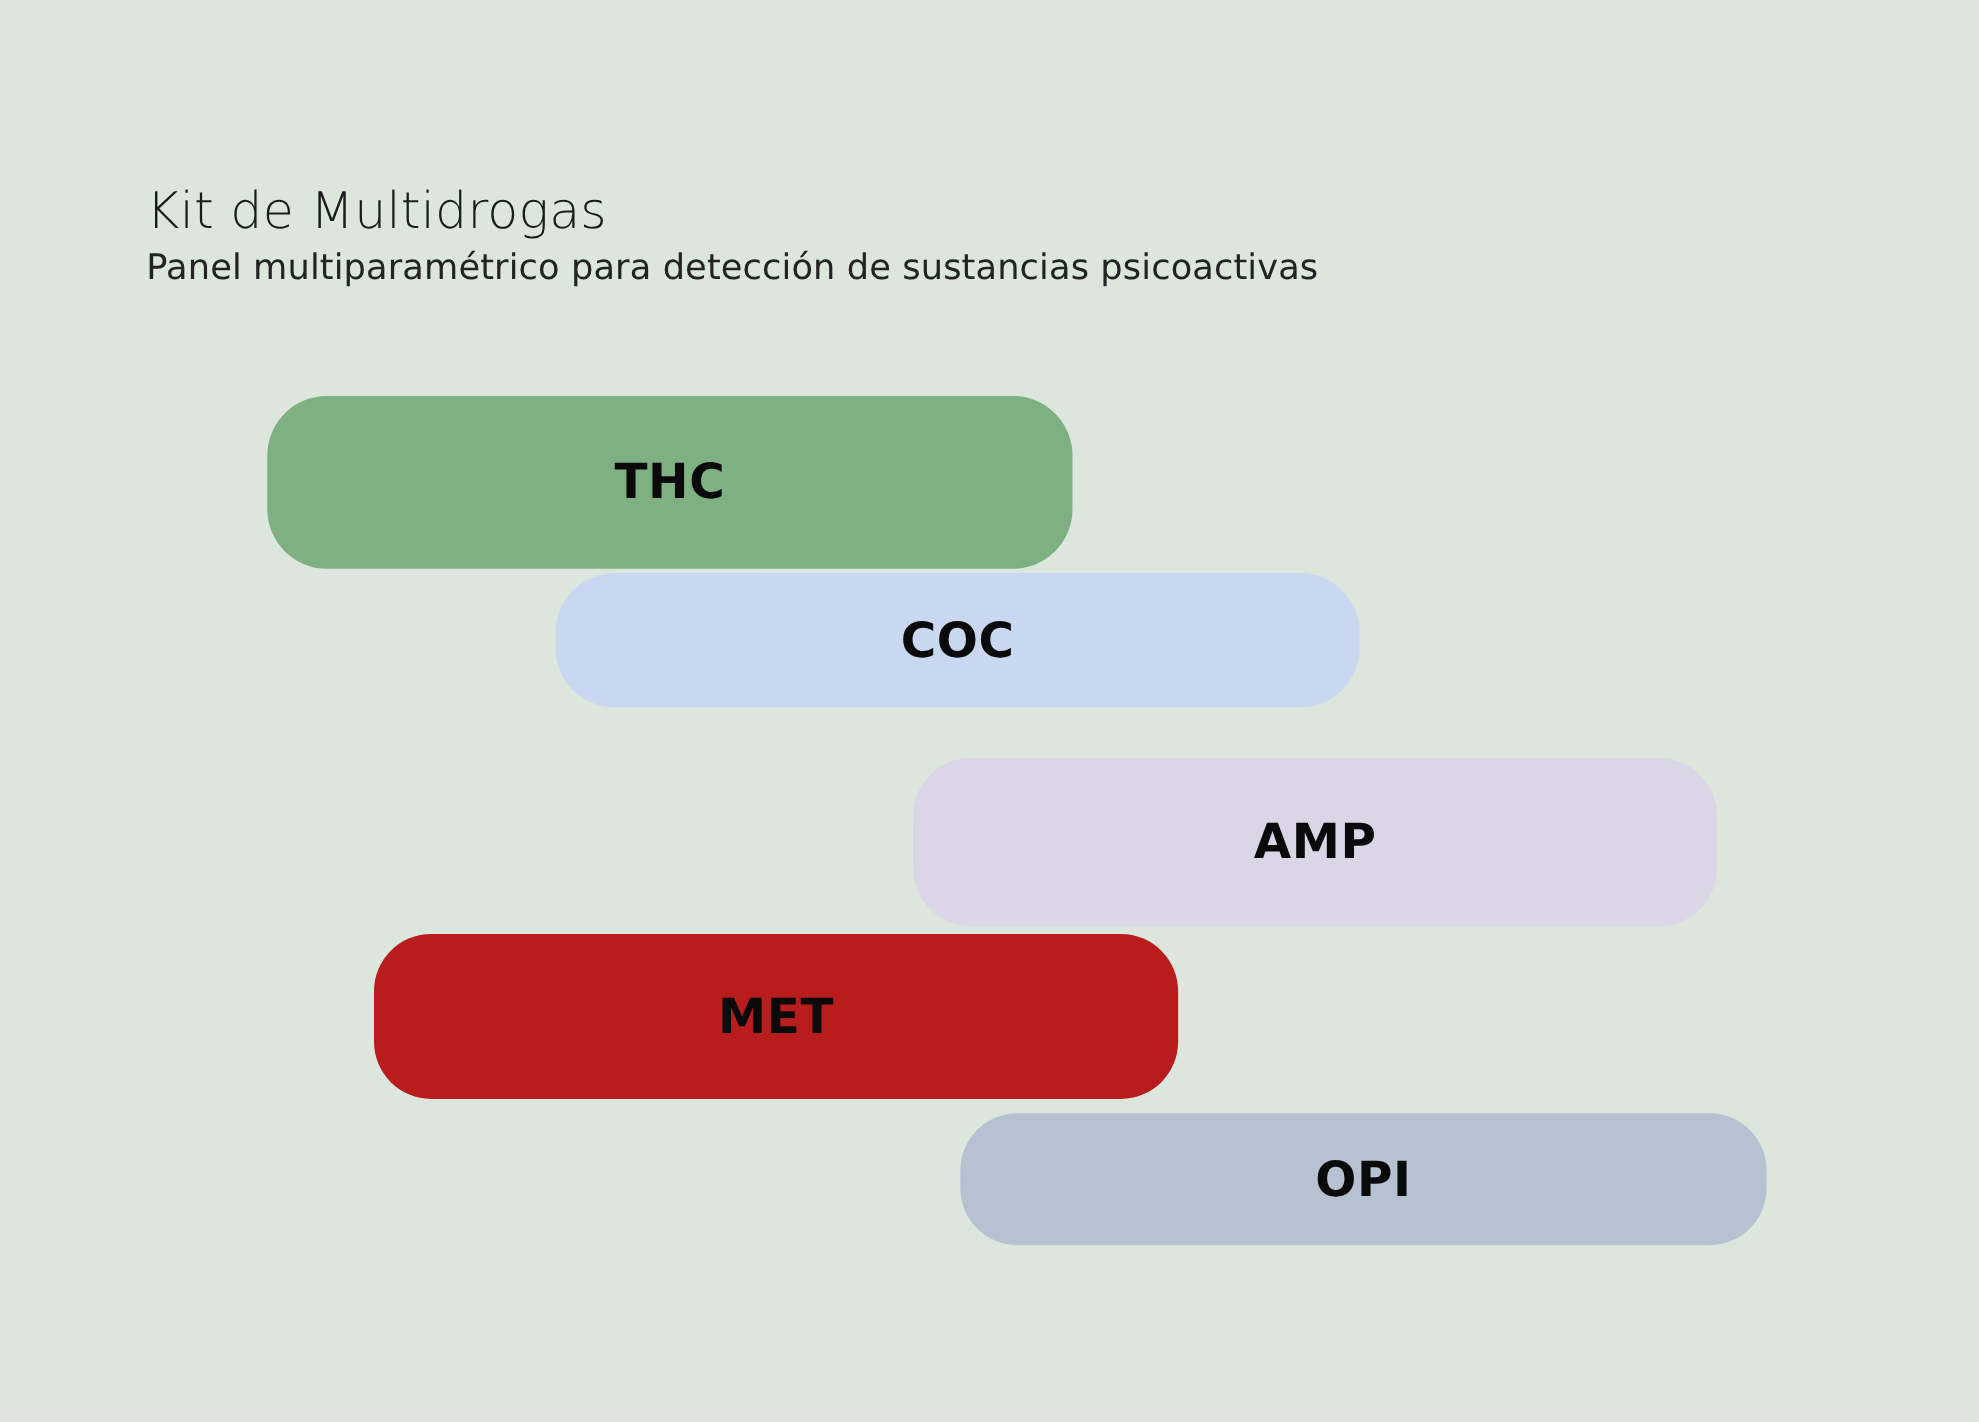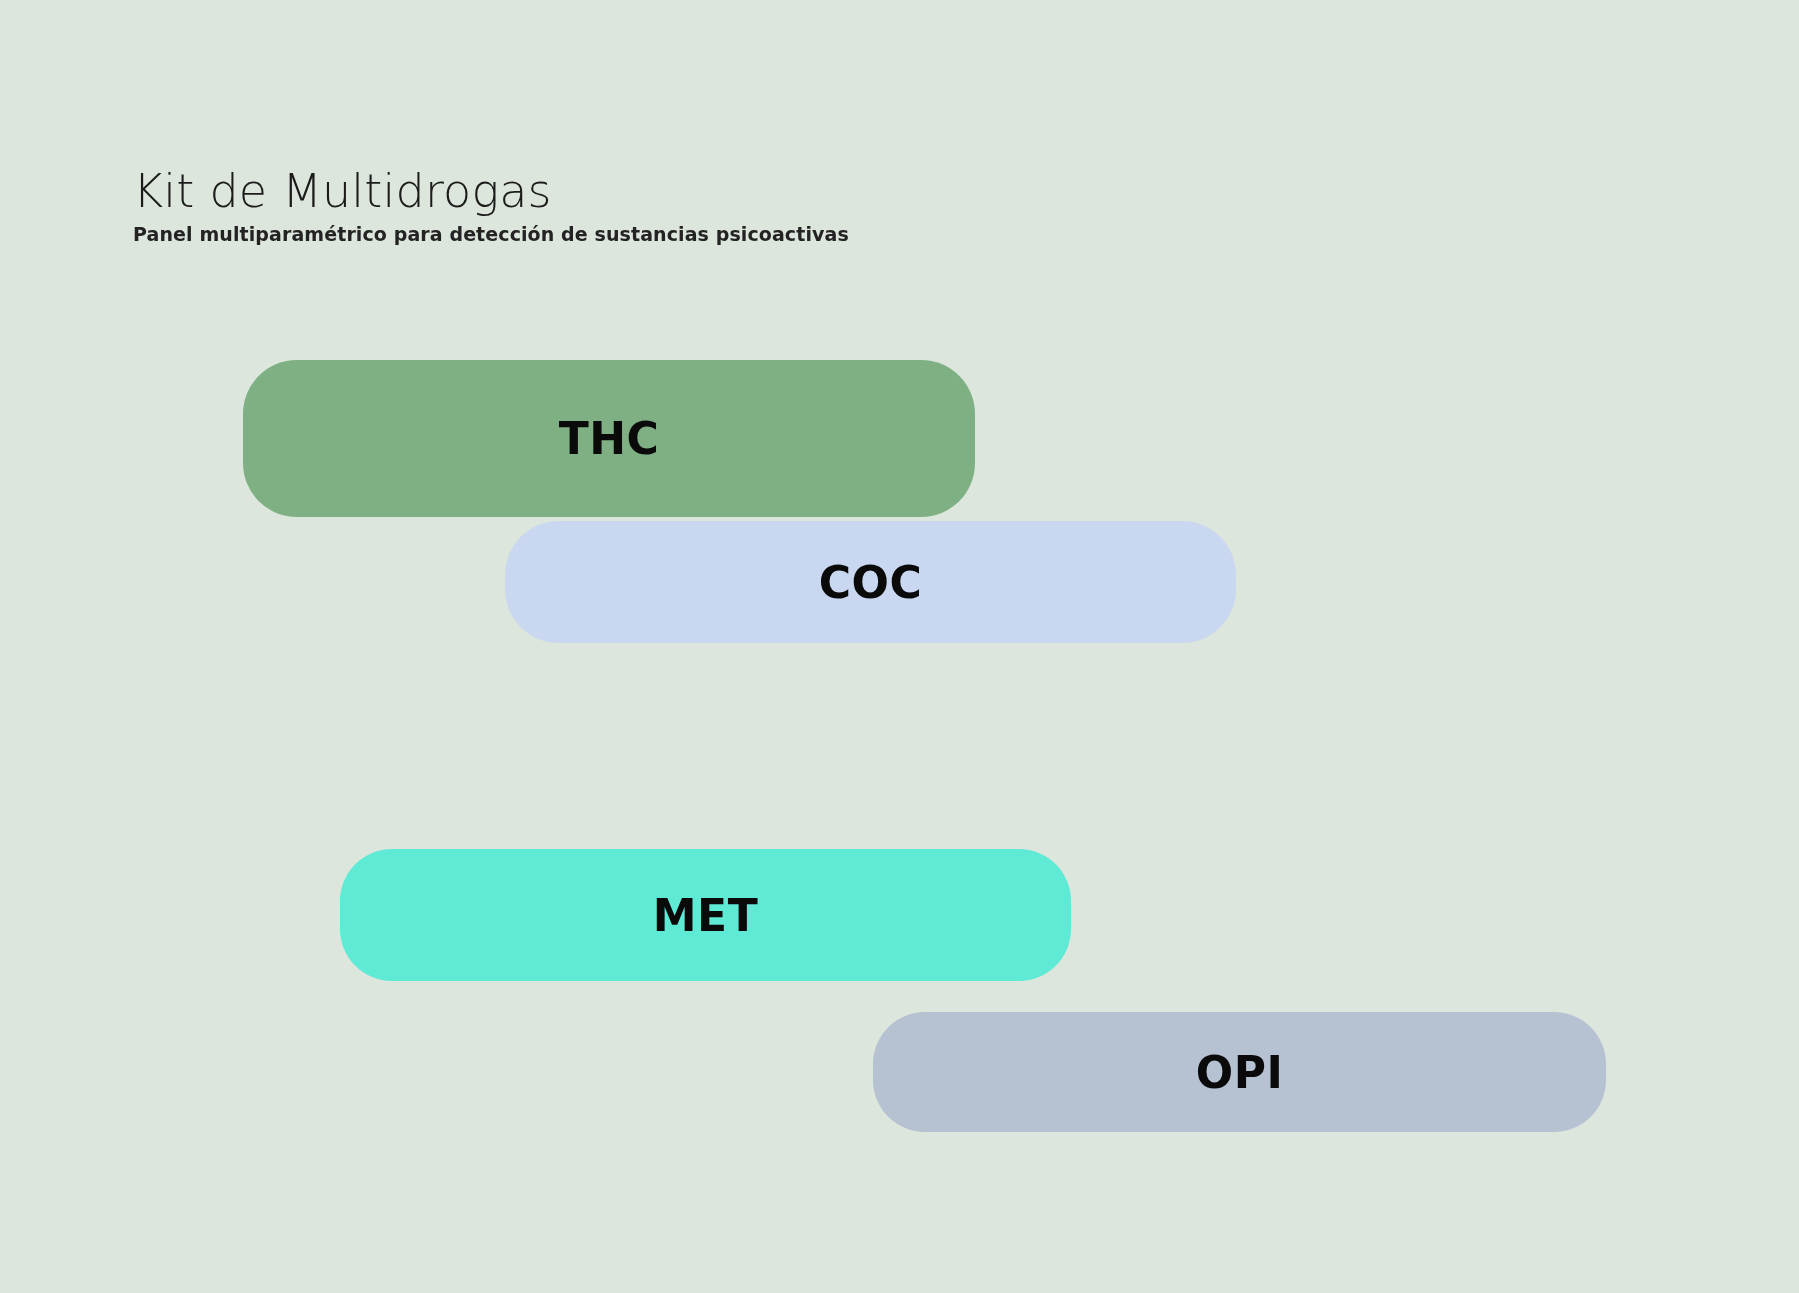--- a/index.html
+++ b/index.html
@@ -31,22 +31,22 @@
     font-size: 46px;
     font-weight: 300;
     color: #1b1b1b;
     letter-spacing: 0.2px;
     line-height: 1.1;
     margin: 0;
     white-space: nowrap;
   }
   .subtitle {
     font-family: "DejaVu Sans", sans-serif;
-    font-size: 19px;
-    font-weight: 700;
+    font-size: 32px;
+    font-weight: 400;
     color: #232323;
     letter-spacing: 0.1px;
     line-height: 1.25;
     margin: 6px 0 0 0;
     white-space: nowrap;
   }
   .bars {
     position: absolute;
     left: 0;
     top: 0;
@@ -80,21 +80,24 @@
     <p class="subtitle" style="color: rgb(35, 35, 35);">Panel multiparamétrico para detección de sustancias psicoactivas</p>
   </div>
 
   <div class="bars" id="bars">
       <div class="bar" style="left: 243px; top: 316px; width: 732px; height: 157px; background: rgb(127, 176, 132); border-radius: 54px;">
         <span class="bar-label">THC</span>
       </div>
       <div class="bar" style="left: 505px; top: 477px; width: 731px; height: 122px; background: rgb(201, 216, 240); border-radius: 54px;">
         <span class="bar-label">COC</span>
       </div>
-      <div class="bar" style="left: 340px; top: 805px; width: 731px; height: 132px; background: #5eead4; border-radius: 52px;">
+      <div class="bar" style="left: 830px; top: 645px; width: 731px; height: 153px; background: rgb(219, 213, 232); border-radius: 53px;">
+        <span class="bar-label">AMP</span>
+      </div>
+      <div class="bar" style="left: 340px; top: 805px; width: 731px; height: 150px; background: #b91c1c; border-radius: 52px;">
         <span class="bar-label">MET</span>
       </div>
       <div class="bar" style="left: 873px; top: 968px; width: 733px; height: 120px; background: rgb(182, 194, 210); border-radius: 52px;">
         <span class="bar-label">OPI</span>
       </div>
     </div>
 
 </div>
 
 </body></html>

